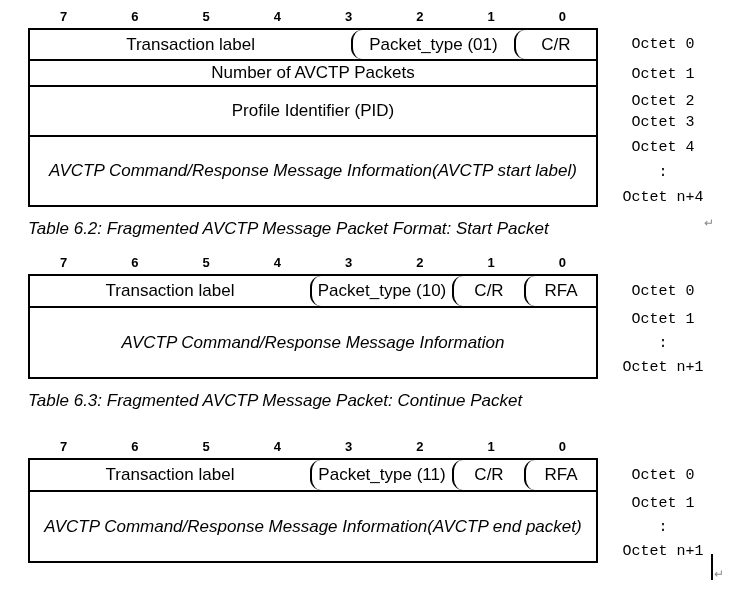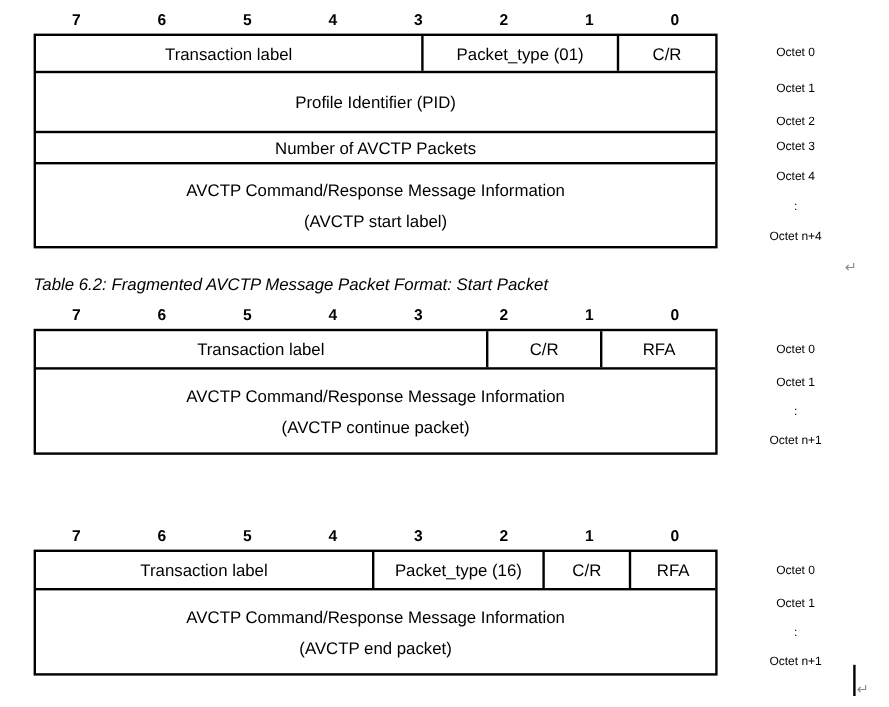--- a/index.html
+++ b/index.html
@@ -27,47 +27,49 @@
     line-height: 18px;
   }
   .box { border: 2px solid #000000; background: #ffffff; }
   .row { display: flex; }
   .row + .row { border-top: 2px solid #000000; }
   .cell {
     flex: 1;
     display: flex;
     align-items: center;
     justify-content: center;
-    font-size: 14px;
+    font-size: 17px;
     text-align: center;
+    border-radius: 11px;
   }
   .cell + .cell { border-left: 2px solid #000000; }
   .b4 { flex: 4; } .b2 { flex: 2; } .b1 { flex: 1; }
-  .multi { flex-direction: column; line-height: 26px; }
+  .multi { flex-direction: row; line-height: 26px; font-style: italic; }
   .rh29 { height: 29px; } .rh24 { height: 24px; } .rh48 { height: 48px; }
   .rh68 { height: 68px; } .rh30 { height: 30px; } .rh69 { height: 69px; }
   .caption {
-    margin-top: 22px;
+    margin-top: 12px;
     font-style: italic;
-    font-size: 14px;
+    font-size: 17px;
     white-space: nowrap;
   }
   .octcol {
     width: 130px;
     margin-top: 20px;
     display: flex;
     flex-direction: column;
   }
   .ocell {
     display: flex;
     flex-direction: column;
     align-items: center;
     justify-content: center;
-    font-size: 10px;
+    font-size: 15px;
     text-align: center;
+    font-family: Liberation Mono, monospace;
   }
   .oh33 { height: 33px; } .oh26 { height: 26px; } .oh50 { height: 50px; }
   .oh70 { height: 70px; line-height: 25px; }
   .oh34 { height: 34px; } .oh71 { height: 71px; line-height: 24px; }
   .l21 { line-height: 21px; justify-content: center; }
   .lbmark {
     position: absolute;
     color: #8a8a8a;
     font-size: 12px;
     line-height: 12px;
@@ -95,25 +97,25 @@
       <span class="bit">2</span>
       <span class="bit">1</span>
       <span class="bit">0</span>
     </div>
     <div class="box">
       <div class="row rh29">
         <div class="cell b4">Transaction label</div>
         <div class="cell b2">Packet_type (01)</div>
         <div class="cell b1">C/R</div>
       </div>
+      <div class="row rh24">
+        <div class="cell">Number of AVCTP Packets</div>
+      </div>
       <div class="row rh48">
         <div class="cell">Profile Identifier (PID)</div>
-      </div>
-      <div class="row rh24">
-        <div class="cell">Number of AVCTP Packets</div>
       </div>
       <div class="row rh68">
         <div class="cell multi">
           <span>AVCTP Command/Response Message Information</span>
           <span>(AVCTP start label)</span>
         </div>
       </div>
     </div>
     <div class="caption">Table 6.2: Fragmented AVCTP Message Packet Format: Start Packet</div>
   </div>
@@ -144,30 +146,31 @@
       <span class="bit">5</span>
       <span class="bit">4</span>
       <span class="bit">3</span>
       <span class="bit">2</span>
       <span class="bit">1</span>
       <span class="bit">0</span>
     </div>
     <div class="box">
       <div class="row rh30">
         <div class="cell b4">Transaction label</div>
+        <div class="cell b2">Packet_type (10)</div>
         <div class="cell b1">C/R</div>
         <div class="cell b1">RFA</div>
       </div>
       <div class="row rh69">
         <div class="cell multi">
           <span>AVCTP Command/Response Message Information</span>
-          <span>(AVCTP continue packet)</span>
         </div>
       </div>
     </div>
+    <div class="caption">Table 6.3: Fragmented AVCTP Message Packet: Continue Packet</div>
   </div>
   <div class="octcol">
     <div class="ocell oh34">
       <span>Octet 0</span>
     </div>
     <div class="ocell oh71">
       <span>Octet 1</span>
       <span>:</span>
       <span>Octet n+1</span>
     </div>
@@ -182,21 +185,21 @@
       <span class="bit">5</span>
       <span class="bit">4</span>
       <span class="bit">3</span>
       <span class="bit">2</span>
       <span class="bit">1</span>
       <span class="bit">0</span>
     </div>
     <div class="box">
       <div class="row rh30">
         <div class="cell b4">Transaction label</div>
-        <div class="cell b2">Packet_type (16)</div>
+        <div class="cell b2">Packet_type (11)</div>
         <div class="cell b1">C/R</div>
         <div class="cell b1">RFA</div>
       </div>
       <div class="row rh69">
         <div class="cell multi">
           <span>AVCTP Command/Response Message Information</span>
           <span>(AVCTP end packet)</span>
         </div>
       </div>
     </div>

